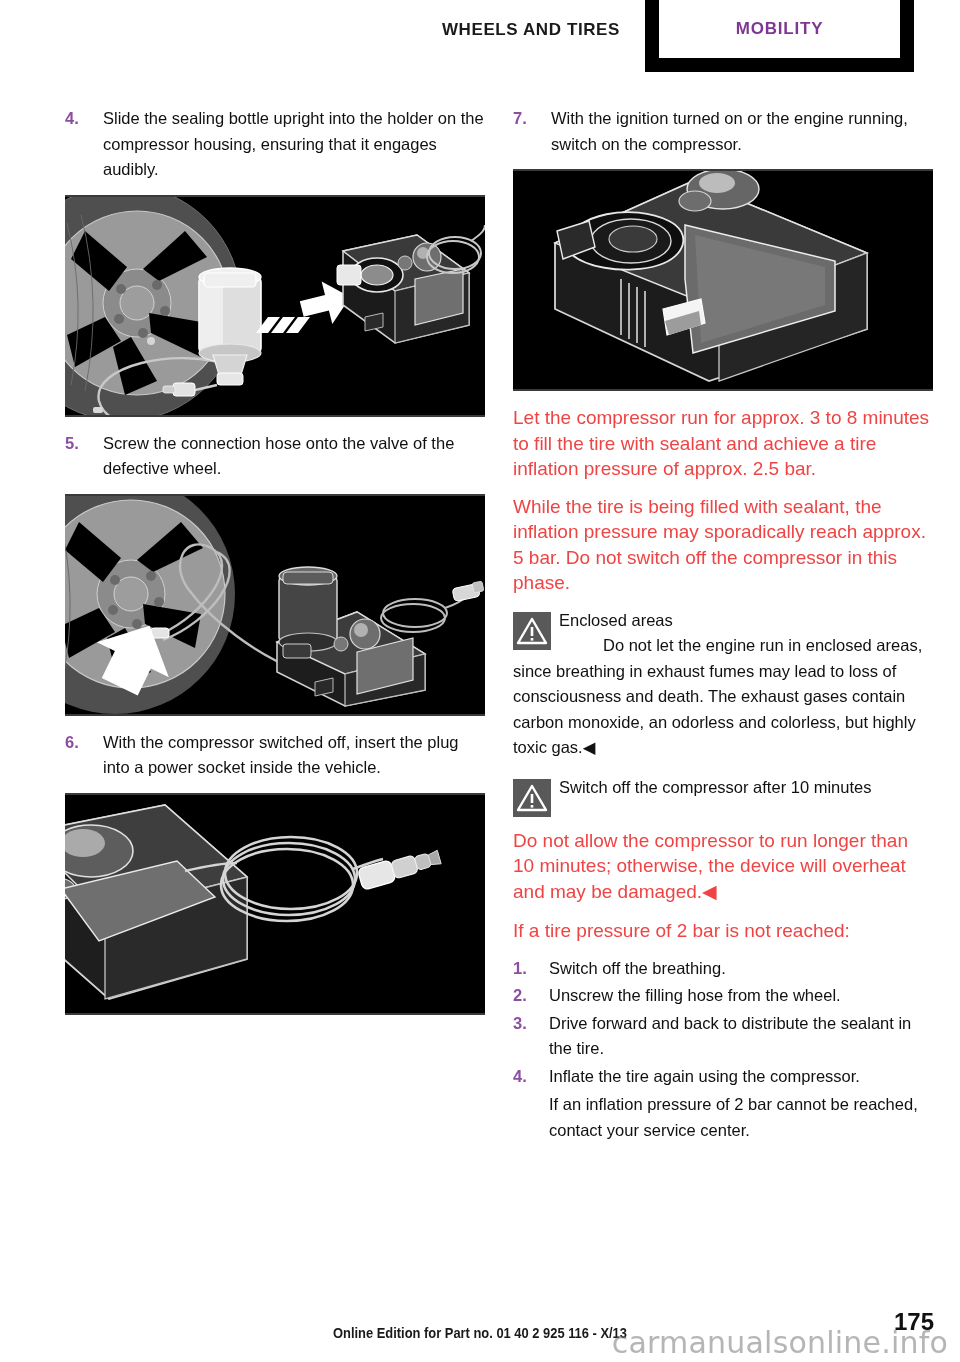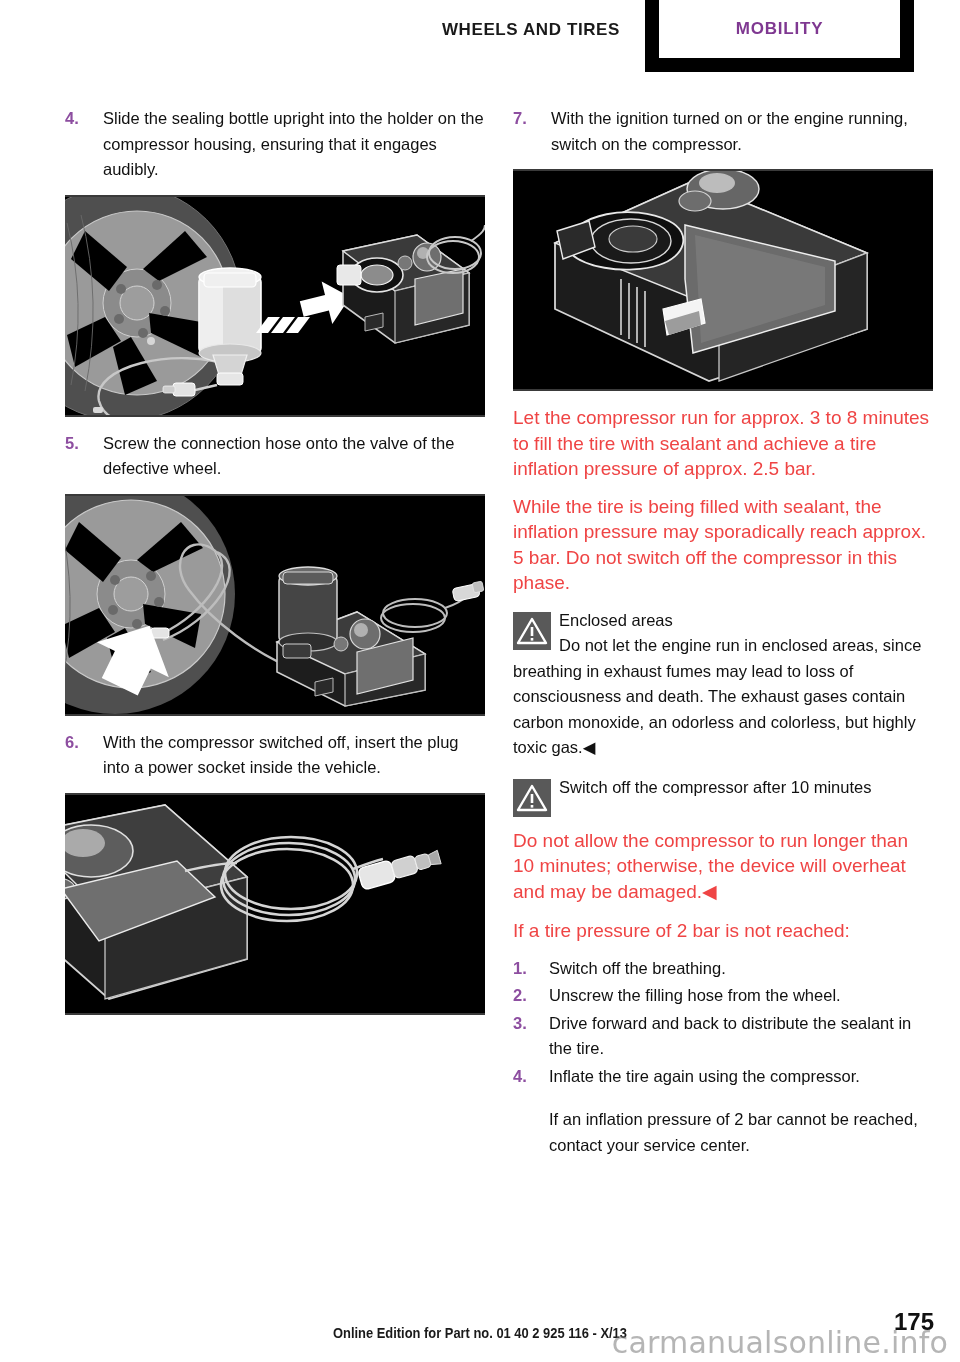--- a/index.html
+++ b/index.html
@@ -43,21 +43,21 @@
   .col-right { left: 513px; }
 
   
   .step { display: flex; margin-bottom: 2px; }
   .step-num {
     width: 38px; flex: 0 0 38px;
     color: #8d4ea0; font-weight: bold; font-size: 16.5px;
     line-height: 25.5px;
   }
   .step-body { flex: 1 1 auto; font-size: 16.5px; line-height: 25.5px; color:#111; }
-  .step-sub { margin-top: 18px; }
+  .step-sub { margin-top: 3px; }
 
   
   .figure {
     width: 420px; height: 222px;
     background: #000000;
     position: relative;
     overflow: hidden;
     margin: 12px 0 14px 0;
   }
   .figure .edge-top, .figure .edge-bottom {
@@ -78,21 +78,21 @@
     float: left;
     width: 38px; height: 38px;
     background: #595959;
     margin: 4px 8px 1px 0;
   }
   .warn-icon svg { display:block; }
   .warn-text {
     font-size: 16.5px; line-height: 25.5px; color:#111;
   }
   .warn-title { }
-  .warn-body { text-indent: 14px; }
+  .warn-body { text-indent: 14px; margin-left: 44px; }
   .clear { clear: both; }
 
   
   .numlist { margin-top: 4px; }
   .numlist .step-num { width: 36px; flex: 0 0 36px; }
 
   
   .footer { position:absolute; left:0; top:1318px; width:960px; height:44px; }
   .footer-edition {
     position:absolute; left:0; top:6px; width:960px;

